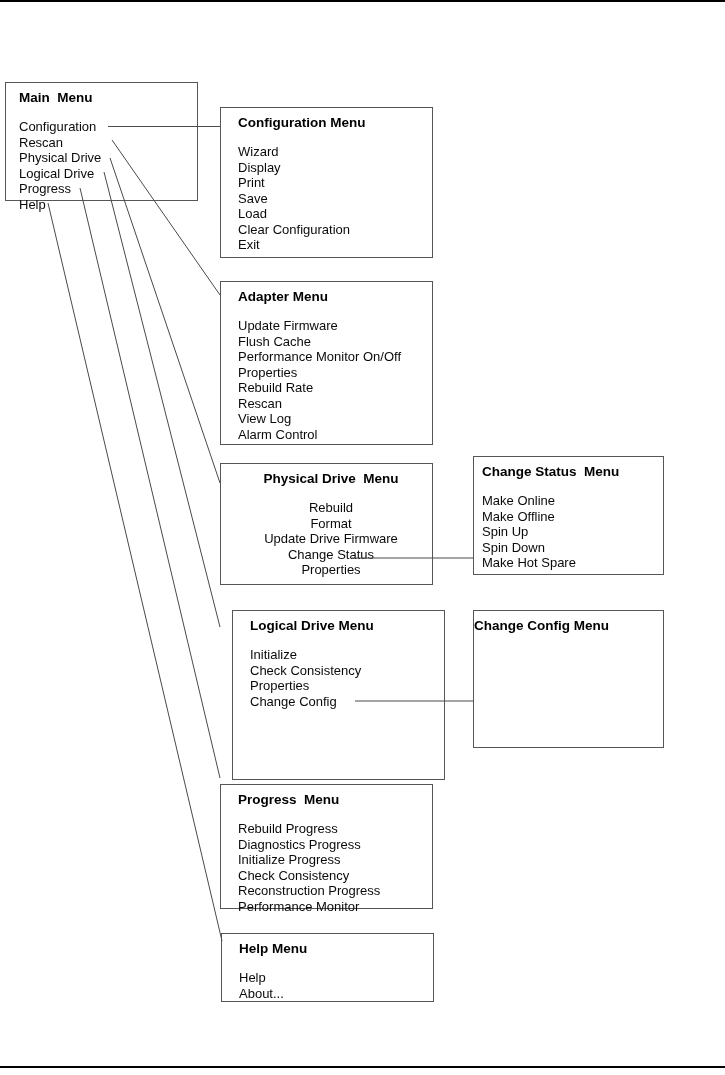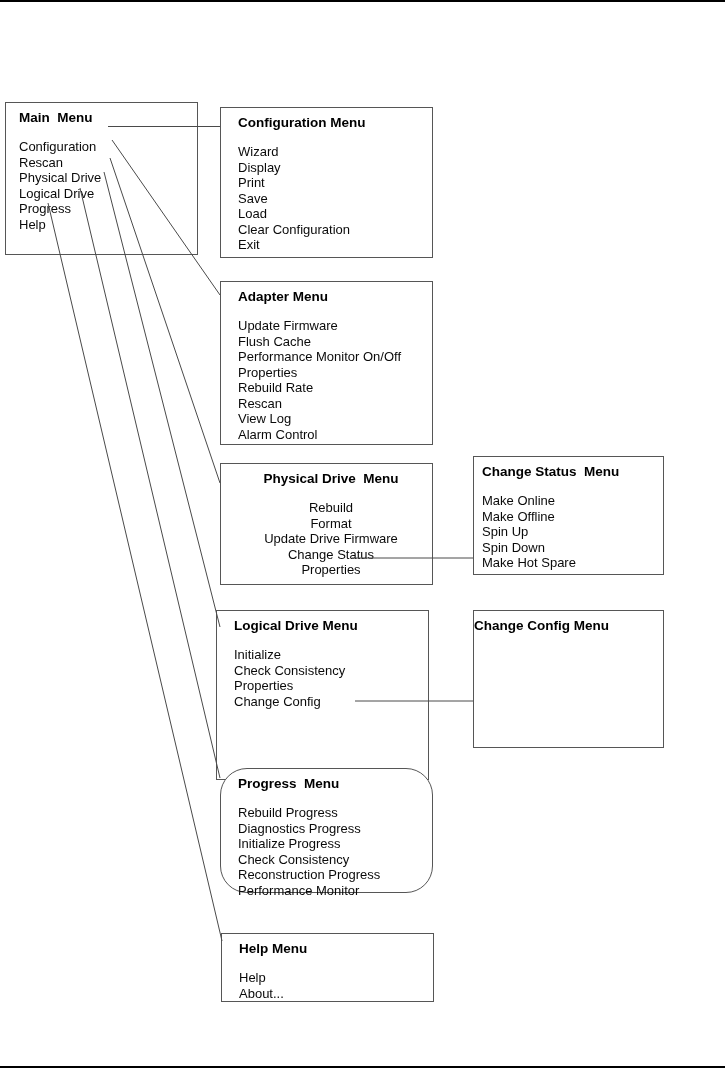--- a/index.html
+++ b/index.html
@@ -30,28 +30,28 @@
     white-space: pre;
     margin-bottom: 13px;
   }
   .menu-item {
     font-size: 13px;
     line-height: 15.5px;
     color: #0a0a0a;
     white-space: pre;
   }
 
-  #box-main          { left: 5px;   top: 82px;  width: 193px; height: 153px; padding-left: 13px; margin-top: 20px; }
+  #box-main          { left: 5px;   top: 82px;  width: 193px; height: 119px; padding-left: 13px; }
   #box-configuration { left: 220px; top: 107px; width: 213px; height: 151px; }
   #box-adapter       { left: 220px; top: 281px; width: 213px; height: 164px; }
   #box-physical      { left: 220px; top: 463px; width: 213px; height: 122px; text-align: center; }
   #box-status        { left: 473px; top: 456px; width: 191px; height: 119px; padding-left: 8px; }
-  #box-logical       { left: 216px; top: 610px; width: 213px; height: 170px; }
+  #box-logical       { left: 232px; top: 610px; width: 213px; height: 170px; }
   #box-changeconfig  { left: 473px; top: 610px; width: 191px; height: 138px; padding-left: 0; }
-  #box-progress      { left: 220px; top: 768px; width: 213px; height: 125px; border-radius: 27px; }
+  #box-progress      { left: 220px; top: 784px; width: 213px; height: 125px; }
   #box-help          { left: 221px; top: 933px; width: 213px; height: 69px; }
 
   .connectors {
     position: absolute;
     left: 0; top: 0;
     width: 725px; height: 1075px;
     pointer-events: none;
   }
   .connectors line { stroke: #4a4a4a; stroke-width: 1; }
 </style>

